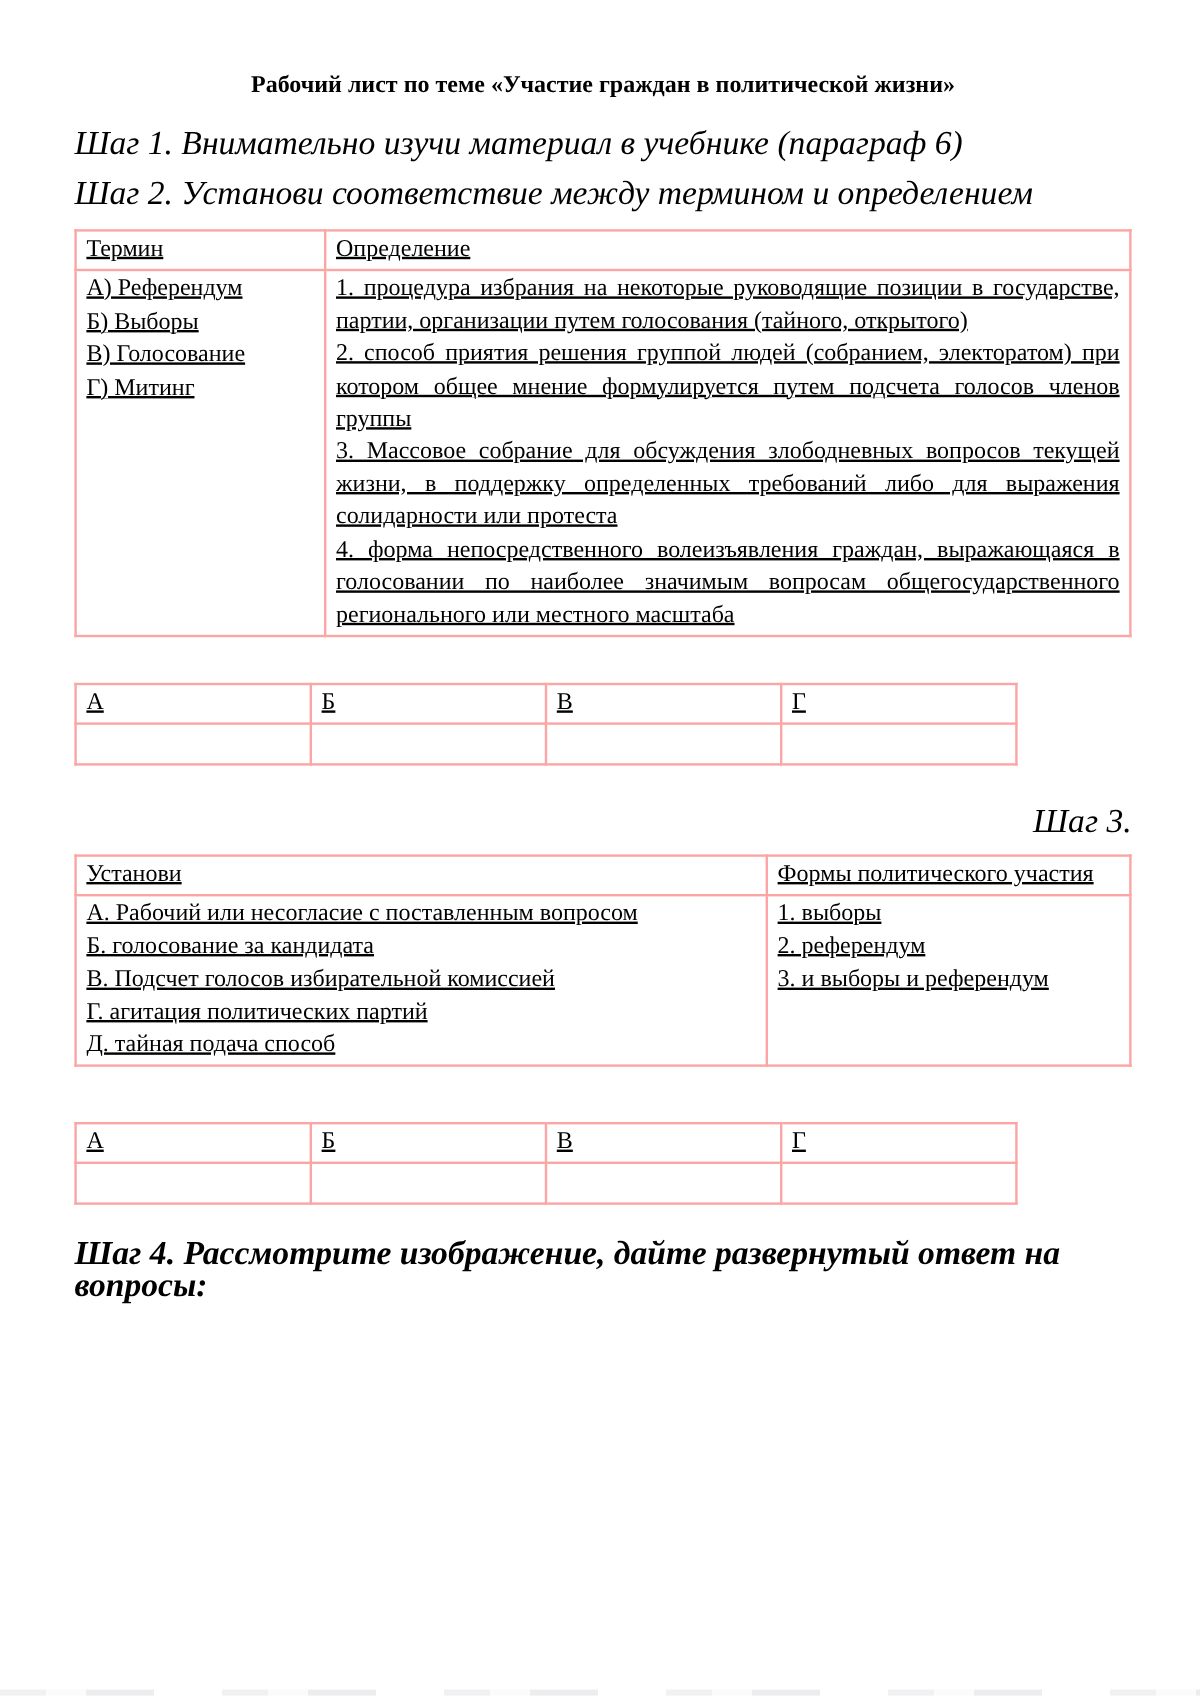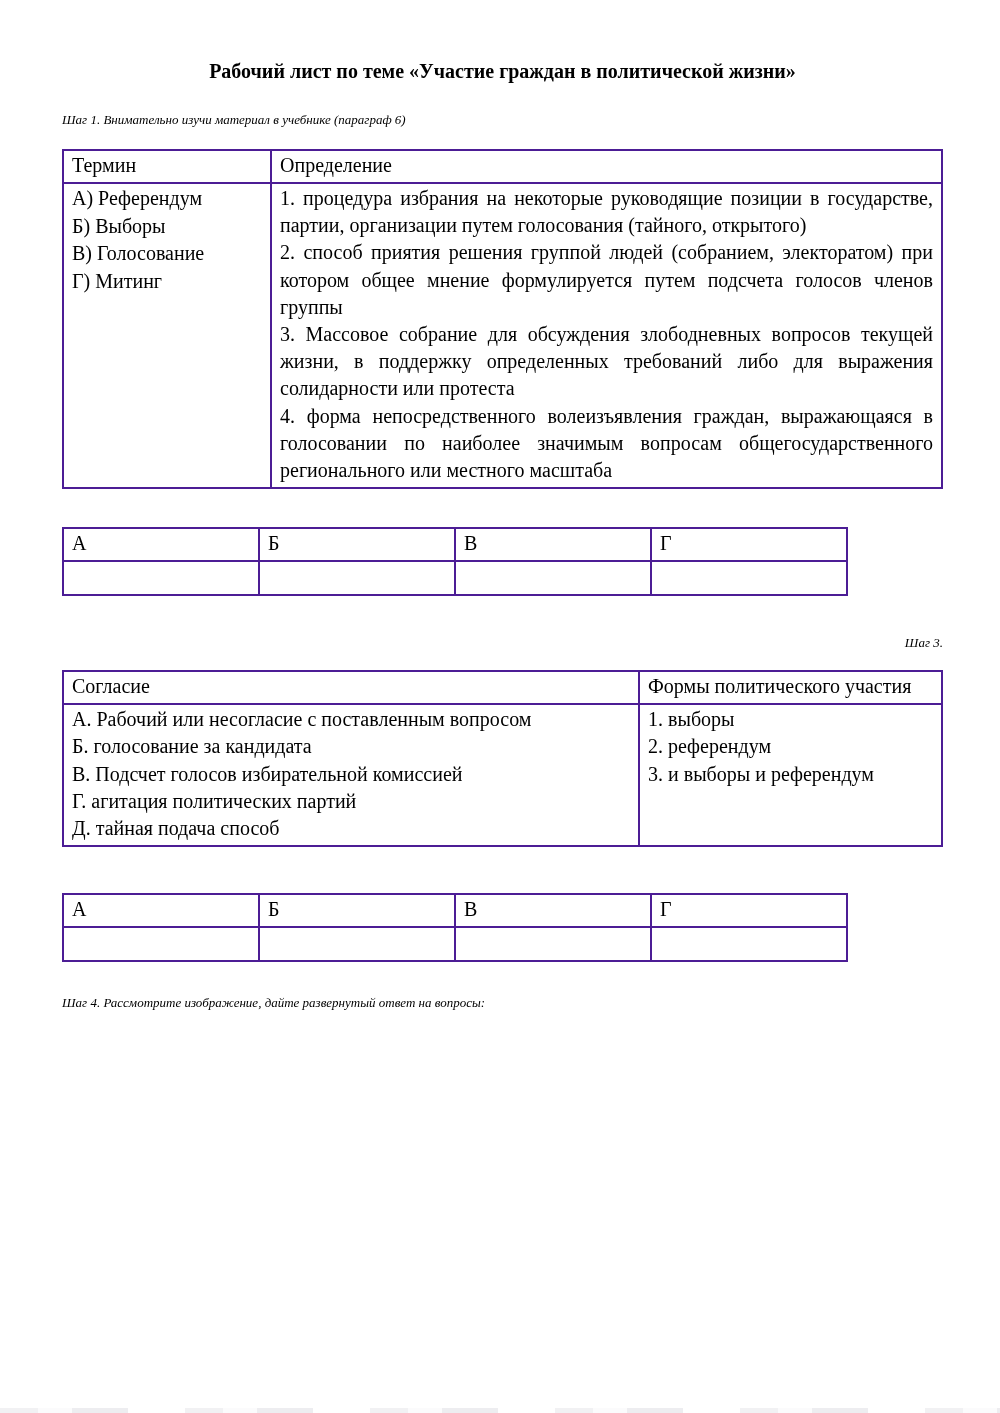--- a/index.html
+++ b/index.html
@@ -24,47 +24,48 @@
     position: relative;
   }
   .doc-title {
     font-size: 20px;
     font-weight: bold;
     text-align: center;
     line-height: 27px;
     margin: 0;
   }
   .step-line {
-    font-size: 13px;
+    font-size: 28px;
     font-style: italic;
     line-height: 27px;
     margin: 0;
   }
   .step1 { margin-top: 21px; }
   .step2 { margin-top: 15px; }
   .step3 { margin-top: 33px; text-align: right; }
   .step3-task {
     margin-top: 23px;
     text-align: justify;
   }
-  .step4 { margin-top: 27px; }
+  .step4 { margin-top: 27px; font-weight: bold; }
 
   table {
     border-collapse: collapse;
     table-layout: fixed;
   }
   td, th {
-    border: 2px solid #4c1d95;
+    border: 2px solid #fca5a5;
     font-size: 20px;
     font-weight: normal;
     text-align: left;
     vertical-align: top;
     padding: 1px 8px 3px 8px;
     line-height: 27px;
     overflow: hidden;
+    text-decoration: underline;
   }
 
   
   .terms-table {
     width: 881px;
     margin-top: 16px;
   }
   .terms-table .col-term  { width: 190px; }
   .terms-table th { height: 26px; }
   .term-line { line-height: 27.5px; }
@@ -111,20 +112,21 @@
 </style>
 </head>
 <body>
 
 <div class="page">
 
   <h1 class="doc-title">Рабочий лист по теме «Участие граждан в политической жизни»</h1>
 
   <p class="step-line step1">Шаг 1. Внимательно изучи материал в учебнике (параграф 6)</p>
 
+  <p class="step-line step2">Шаг 2. Установи соответствие между термином и определением</p>
 
   <table class="terms-table">
     <tbody>
         <tr>
       <th class="col-term">Термин</th>
       <th>Определение</th>
     </tr>
     <tr>
       <td>
         <div class="term-line">А) Референдум</div>
@@ -158,21 +160,21 @@
     </tr>
   </tbody>
     </table>
 
   <p class="step-line step3">Шаг 3.</p>
 
 
   <table class="match-table">
     <tbody>
         <tr>
-      <th class="col-features">Согласие</th>
+      <th class="col-features">Установи</th>
       <th>Формы политического участия</th>
     </tr>
     <tr>
       <td>
         <div class="feature-line">А. Рабочий или несогласие с поставленным вопросом</div>
         <div class="feature-line">Б. голосование за кандидата</div>
         <div class="feature-line">В. Подсчет голосов избирательной комиссией</div>
         <div class="feature-line">Г. агитация политических партий</div>
         <div class="feature-line">Д. тайная подача способ</div>
       </td>

